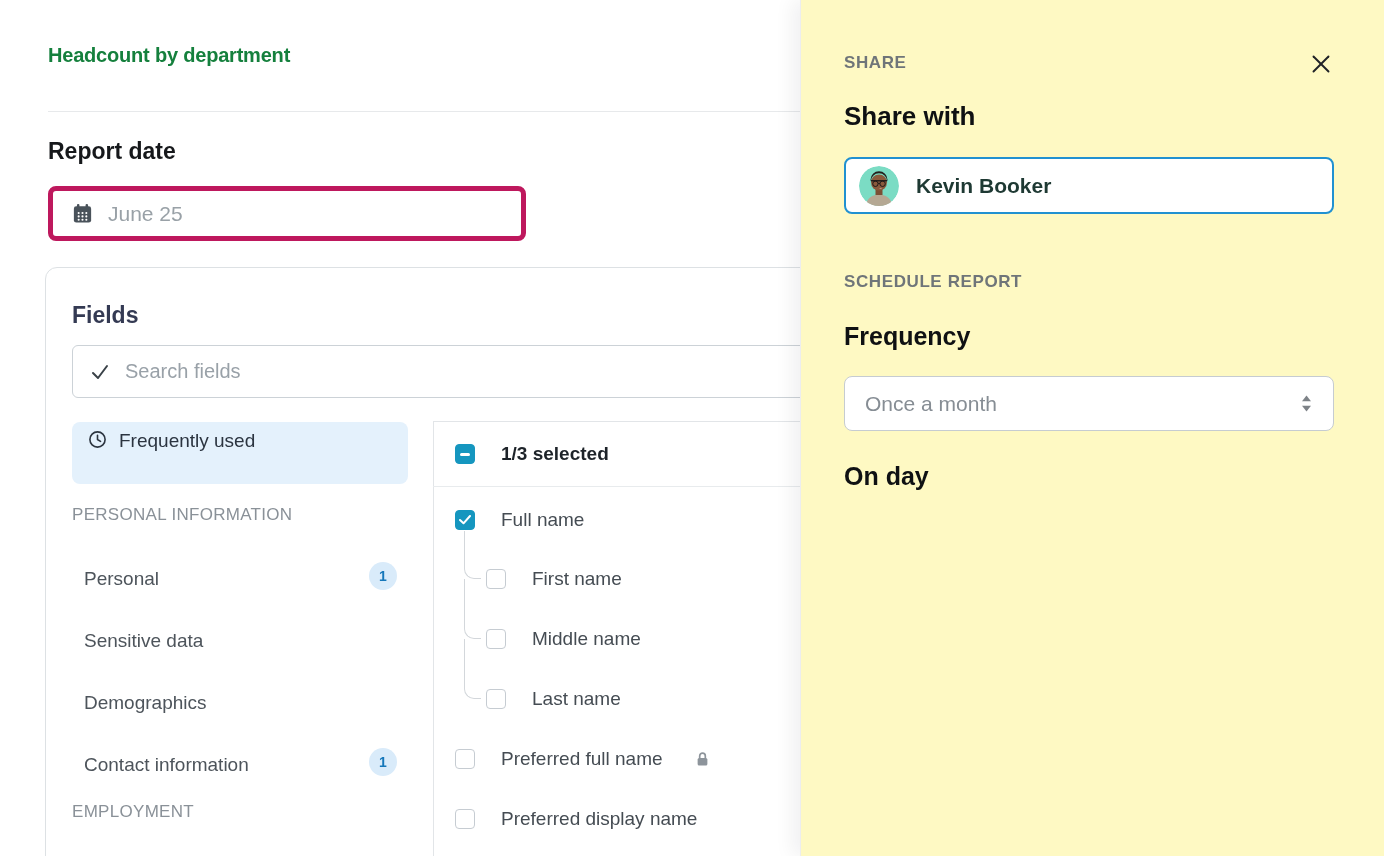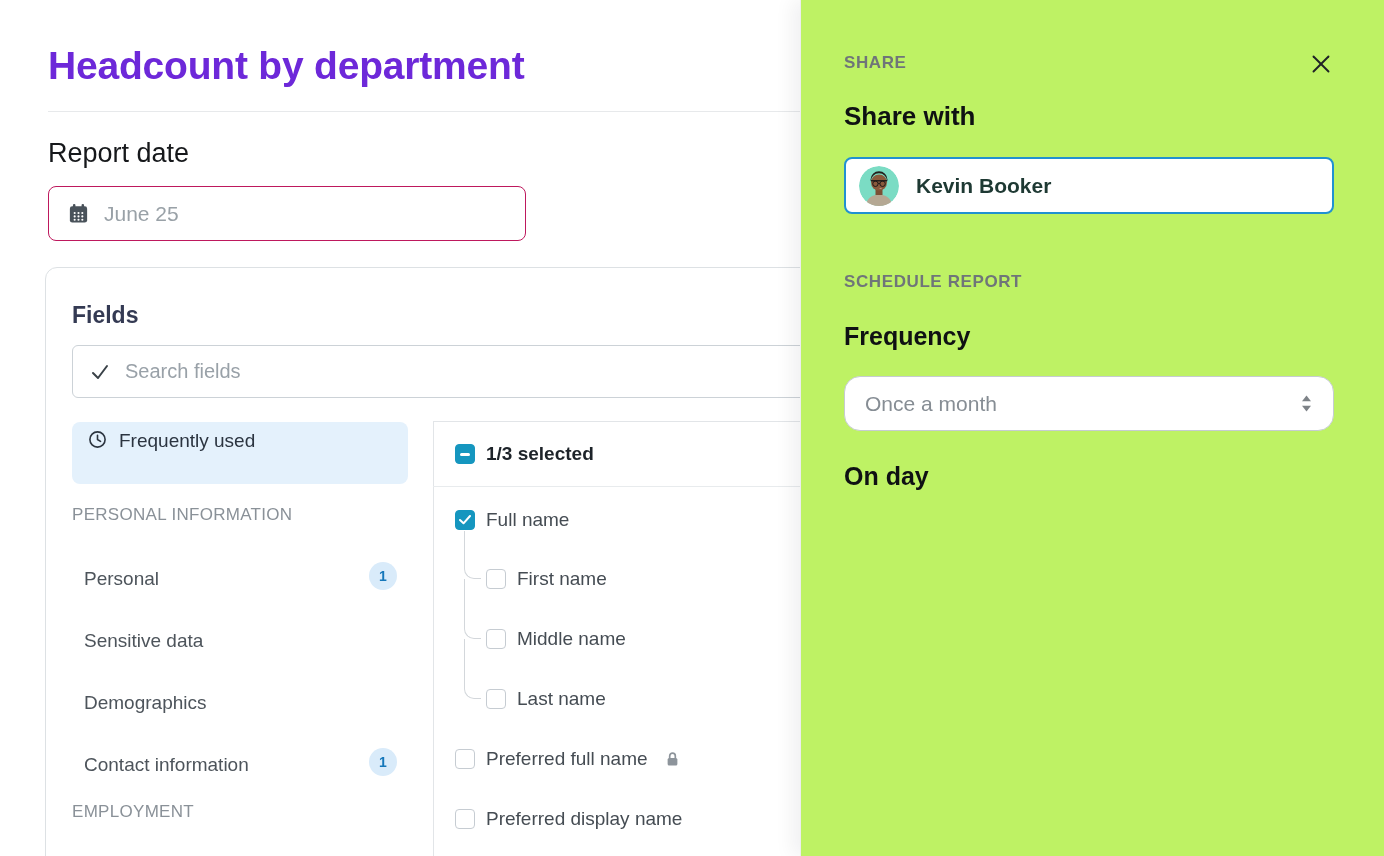--- a/index.html
+++ b/index.html
@@ -8,32 +8,32 @@
     font-family:"Liberation Sans", sans-serif;
     background:#ffffff;
     position:relative;
     color:#1b1f23;
   }
   .abs { position:absolute; }
 
   
   .page-title {
     left:48px; top:44px;
-    font-size:39px; font-weight:700; color:#6d28d9;
+    font-size:20px; font-weight:700; color:#15803d;
     letter-spacing:-0.2px;
   }
   .title-divider {
     left:48px; top:111px; width:1100px; height:1px; background:#e7e9eb;
   }
   .report-date-label {
-    left:48px; top:138px; font-size:27px; font-weight:400; color:#16181b;
+    left:48px; top:138px; font-size:23px; font-weight:700; color:#16181b;
   }
   .date-input {
     left:48px; top:186px; width:478px; height:55px;
-    background:#fff; border:1px solid #be185d; border-radius:8px;
+    background:#fff; border:5px solid #be185d; border-radius:8px;
     display:flex; align-items:center; padding:0 18px; gap:14px;
     cursor:pointer;
   }
   .date-input .value { font-size:21px; color:#99a1a7; }
 
   .fields-card {
     left:45px; top:267px; width:1110px; height:640px;
     background:#fff; border:1px solid #dde1e4; border-radius:12px;
   }
   .fields-heading {
@@ -75,21 +75,21 @@
   }
 
   
   .tree-panel {
     left:433px; top:421px; width:712px; height:486px;
     border-left:1px solid #e2e5e8; border-top:1px solid #e2e5e8;
     background:#fff;
   }
   .tree-divider { left:433px; top:486px; width:712px; height:1px; background:#e8ebed; }
 
-  .cb-row { display:flex; align-items:center; gap:11px; height:30px; cursor:pointer; }
+  .cb-row { display:flex; align-items:center; gap:26px; height:30px; cursor:pointer; }
   .checkbox {
     width:20px; height:20px; border-radius:4px; flex:0 0 20px;
     border:1.5px solid #c6ccd2; background:#fff;
     display:flex; align-items:center; justify-content:center;
   }
   .checkbox.checked, .checkbox.indeterminate {
     background:#1596bf; border-color:#1596bf;
   }
   .checkbox.indeterminate::after {
     content:""; width:10px; height:3px; border-radius:2px; background:#fff;
@@ -99,21 +99,21 @@
 
   .conn {
     position:absolute; left:464px; width:17px;
     border-left:1.5px solid #d3d7db; border-bottom:1.5px solid #d3d7db;
     border-bottom-left-radius:10px;
   }
 
   
   .panel {
     position:absolute; left:800px; top:0; width:584px; height:856px;
-    background:#bef264;
+    background:#fef9c3;
     border-left:1px solid #ededee;
     box-shadow:-8px 0 18px rgba(16,24,32,0.06);
   }
   .panel .eyebrow {
     font-size:17px; font-weight:600; color:#6f7579; letter-spacing:0.6px;
   }
   .share-eyebrow { left:43px; top:53px; }
   .close-btn {
     left:498px; top:42px; width:44px; height:44px;
     display:flex; align-items:center; justify-content:center;
@@ -124,21 +124,21 @@
     left:43px; top:157px; width:490px; height:57px;
     background:#fff; border:2px solid #2191d1; border-radius:8px;
     display:flex; align-items:center; padding:0 13px; gap:17px;
     cursor:text;
   }
   .share-name { font-size:21px; font-weight:700; color:#1e3933; }
   .schedule-eyebrow { left:43px; top:272px; }
   .field-label { left:43px; font-size:25px; font-weight:700; color:#0f1113; }
   .select {
     left:43px; width:490px; height:55px;
-    background:#fff; border:1px solid #c6ccd1; border-radius:16px;
+    background:#fff; border:1px solid #c6ccd1; border-radius:8px;
     display:flex; align-items:center; padding:0 20px;
     cursor:pointer;
   }
   .select .sel-value { flex:1; font-size:21px; color:#868d94; }
 
   .avatar { width:40px; height:40px; flex:0 0 40px; }
 </style>
 </head>
 <body>
 

